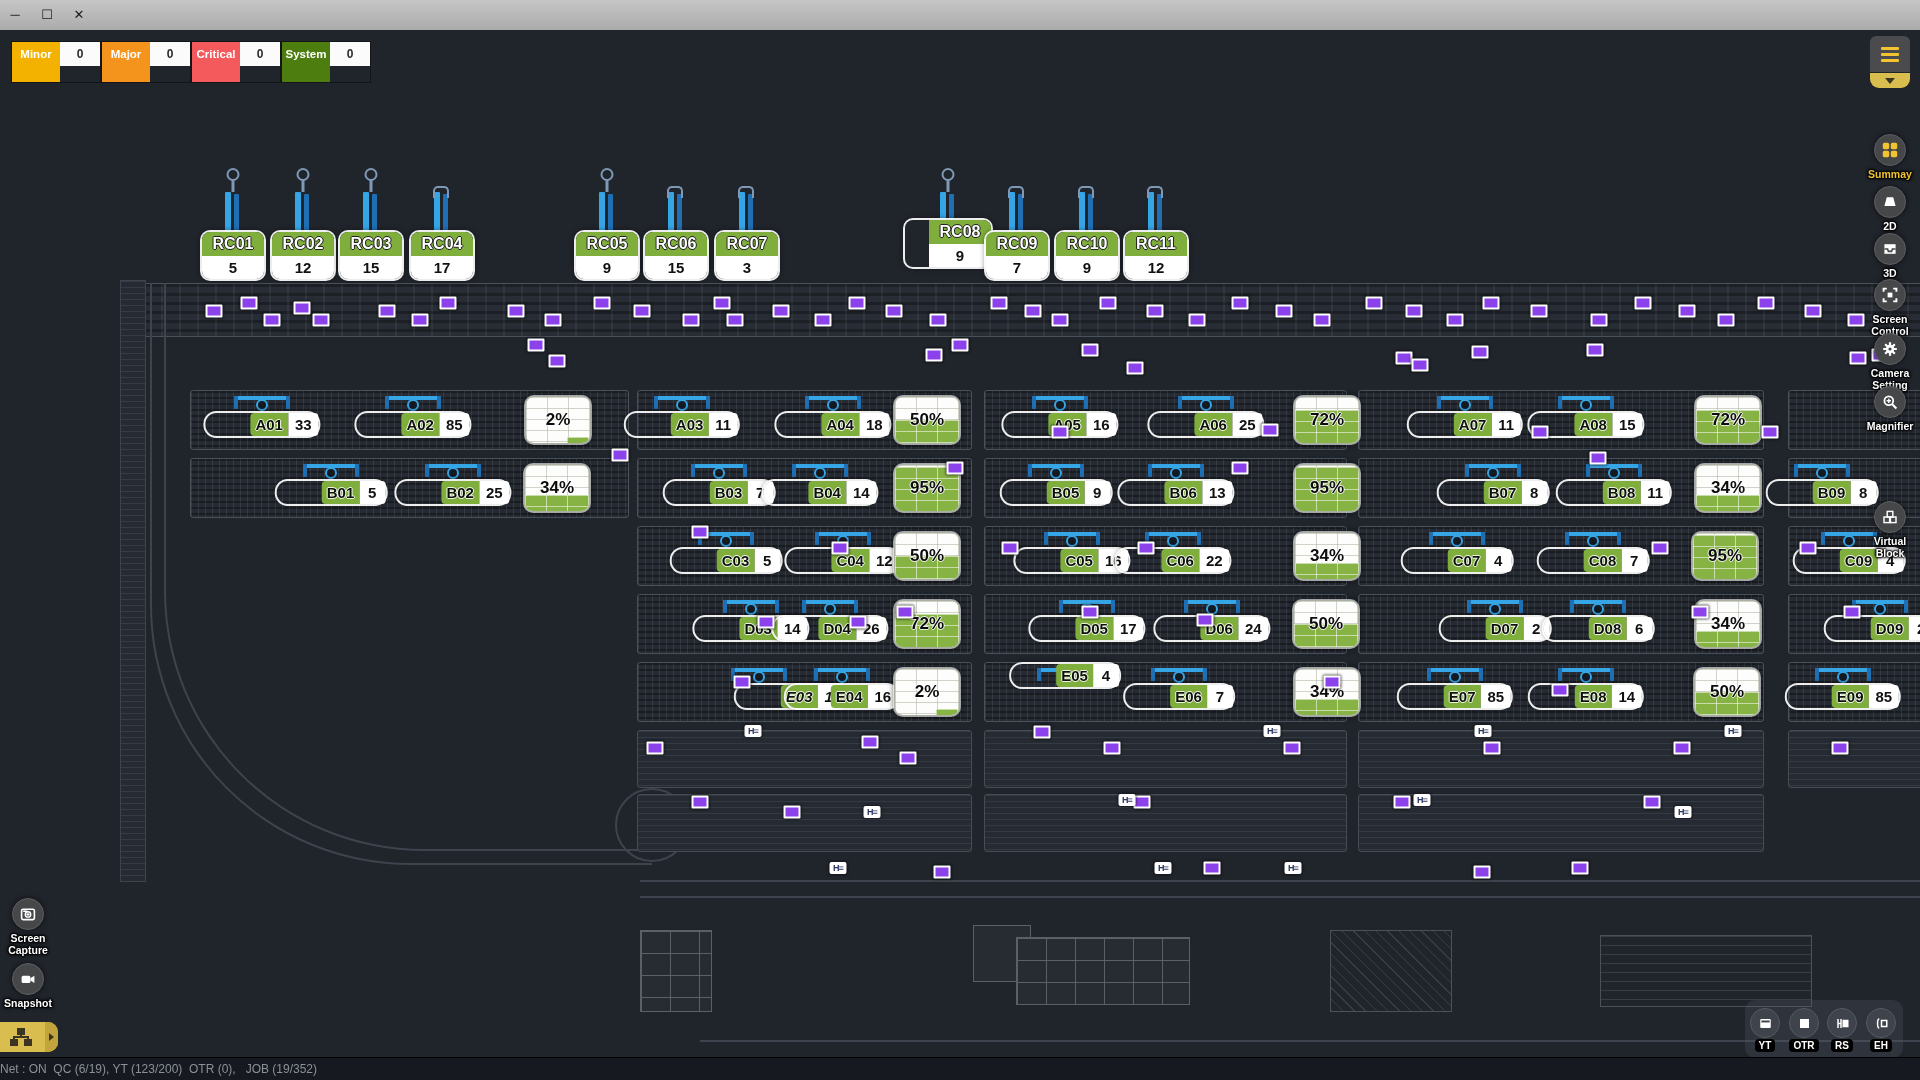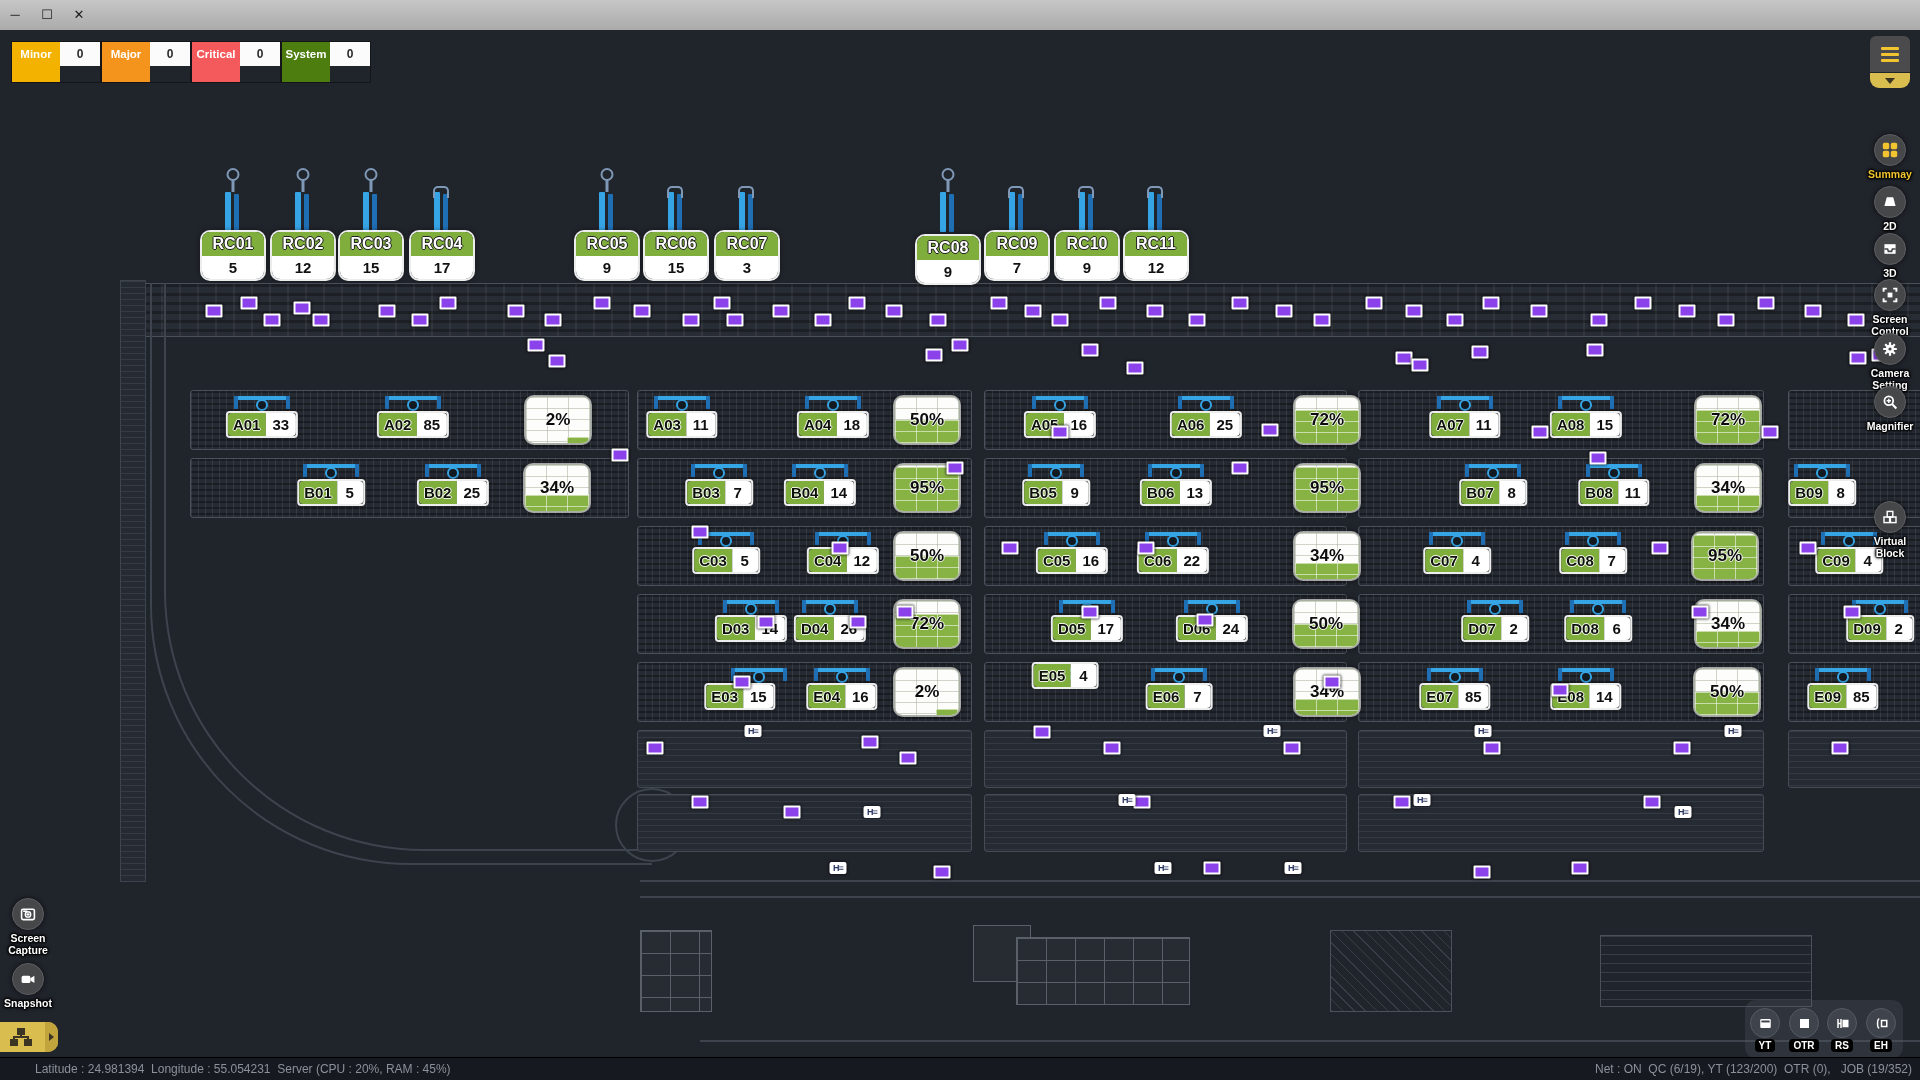--- a/index.html
+++ b/index.html
@@ -70,22 +70,22 @@
          text-shadow:-1px 0 #222,1px 0 #222,0 -1px #222,0 1px #222;}
   .rc-count{background:#fff;color:#111;font-size:15px;font-weight:bold;text-align:center;padding:3px 0;}
 
   
   .mini-crane{position:absolute;width:56px;height:16px;transform:translateX(-50%);}
   .mini-crane .top{position:absolute;left:0;right:0;top:0;height:4px;background:#36a5e6;border-radius:1px;}
   .mini-crane .pl{position:absolute;left:0;top:0;width:4px;height:13px;background:#1f6fb4;}
   .mini-crane .pr{position:absolute;right:0;top:0;width:4px;height:13px;background:#1f6fb4;}
   .mini-crane .hk{position:absolute;left:50%;top:3px;width:8px;height:8px;border:2.5px solid #36a5e6;
                   border-radius:50%;transform:translateX(-50%);background:#141a22;}
-  .block-label{position:absolute;display:flex;transform:translateX(-50%);border-radius:2px;
-               box-shadow:0 0 0 2px rgba(255,255,255,.92),0 0 6px rgba(0,0,0,.7);}
+  .block-label{position:absolute;display:flex;transform:translateX(-50%);border-radius:11px;
+               box-shadow:0 0 0 2px rgba(255,255,255,.92),0 0 6px rgba(0,0,0,.7);padding-left:45px;}
   .bid{background:#7fae3c;color:#0d1208;font-size:15px;font-weight:bold;padding:3px 5px;
        border-radius:4px 0 0 4px;
        text-shadow:-1px 0 rgba(255,255,255,.85),1px 0 rgba(255,255,255,.85),0 -1px rgba(255,255,255,.85),0 1px rgba(255,255,255,.85);}
   .bcount{background:#fff;color:#111;font-size:15px;font-weight:bold;padding:3px 7px;border-radius:0 4px 4px 0;
           min-width:12px;text-align:center;}
 
   
   .pct{position:absolute;width:64px;height:46px;transform:translateX(-50%);background:#fdfdfb;
        border:1px solid #a9afa2;border-radius:9px;overflow:hidden;
        box-shadow:0 0 0 1px rgba(255,255,255,.6),0 0 6px rgba(0,0,0,.7);
@@ -273,21 +273,21 @@
         <div class="rc-label" style="left: 747px; top: 232px;">
           <div class="rc-id">RC07</div>
           <div class="rc-count">3</div>
         </div>
         <div class="rc-crane has-circle" style="left: 948px; top: 184px;">
           <span class="bar1"></span>
           <span class="bar2"></span>
           <span class="circ"></span>
           <span class="stem"></span>
         </div>
-        <div class="rc-label" style="left: 948px; top: 236px;">
+        <div class="rc-label" style="left: 948px; top: 220px; padding-left: 24px;">
           <div class="rc-id">RC08</div>
           <div class="rc-count">9</div>
         </div>
         <div class="rc-crane" style="left: 1017px; top: 184px;">
           <span class="bar1"></span>
           <span class="bar2"></span>
           <span class="arch"></span>
         </div>
         <div class="rc-label" style="left: 1017px; top: 232px;">
           <div class="rc-id">RC09</div>
@@ -620,21 +620,21 @@
         <div class="block-label" style="left: 1880px; top: 617px;">
           <div class="bid">D09</div>
           <div class="bcount">2</div>
         </div>
         <div class="mini-crane" style="left: 759px; top: 668px;">
           <span class="top"></span>
           <span class="pl"></span>
           <span class="pr"></span>
           <span class="hk"></span>
         </div>
-        <div class="block-label" style="left: 740px; top: 685px;">
+        <div class="block-label" style="left: 792px; top: 685px; font-style: italic;">
           <div class="bid">E03</div>
           <div class="bcount">15</div>
         </div>
         <div class="mini-crane" style="left: 842px; top: 668px;">
           <span class="top"></span>
           <span class="pl"></span>
           <span class="pr"></span>
           <span class="hk"></span>
         </div>
         <div class="block-label" style="left: 842px; top: 685px;">
@@ -1052,17 +1052,16 @@
               <path d="M7 4C4 4 4 16 7 16"></path>
               <rect x="10" y="6" width="7" height="8"></rect>
             </g>
           </svg>
         </div>
         <div class="elabel">EH</div>
       </div>
     </div>
 
   <div class="statusbar">
-    <div class="status-left">Latitude : 24.981394  Longitude : 55.054231  Server (CPU : 20%, RAM : 45%)</div>
     <div class="status-right">Net : ON  QC (6/19), YT (123/200)  OTR (0),   JOB (19/352)</div>
   </div>
 
 </div>
 
 </body></html>

